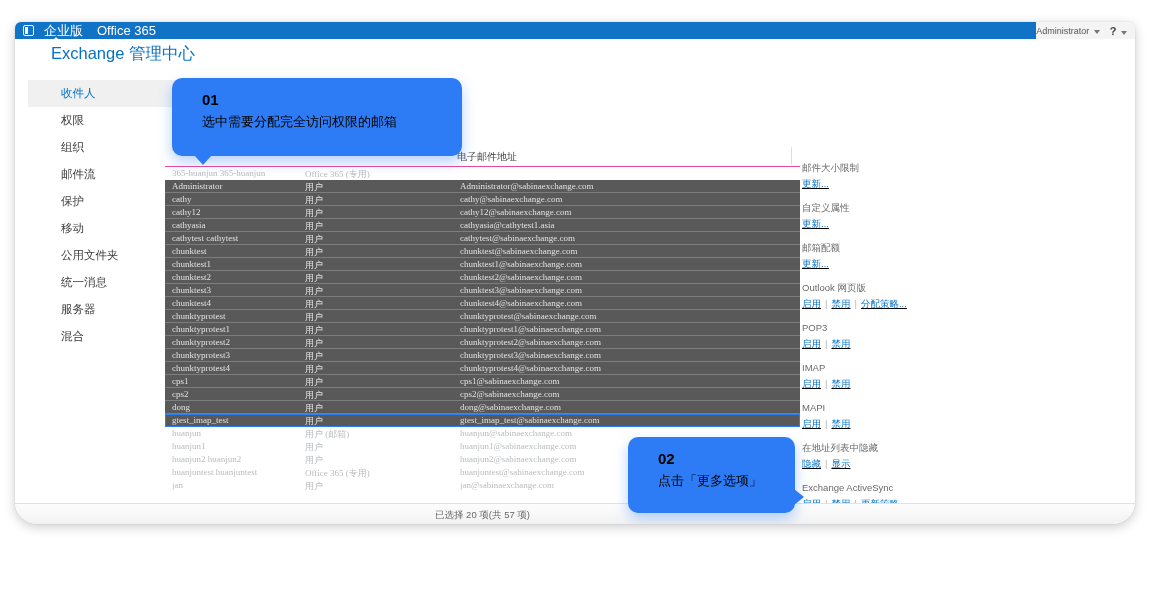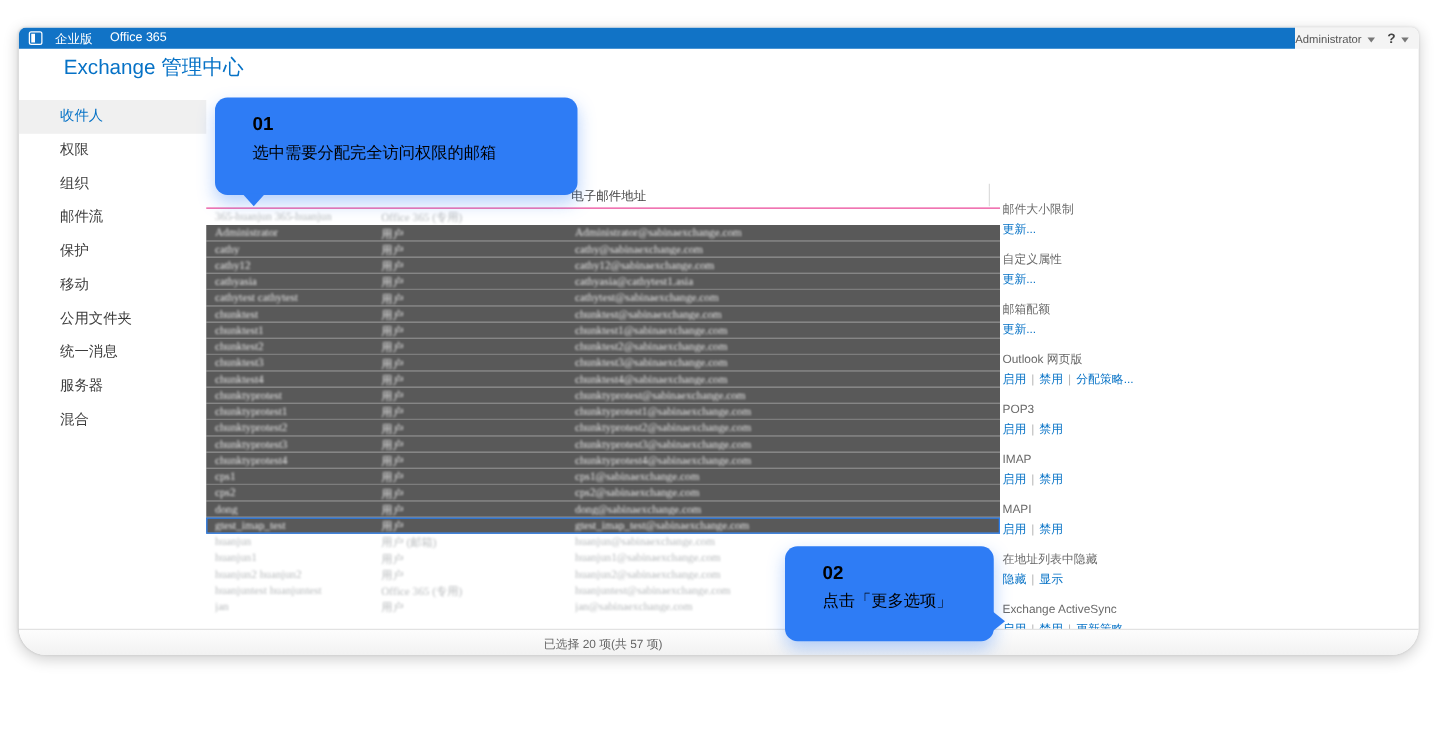--- a/index.html
+++ b/index.html
@@ -4,40 +4,40 @@
 <style>
   * { margin:0; padding:0; box-sizing:border-box; }
   html,body { width:1150px; height:589px; background:#ffffff;
     font-family:"Liberation Sans","DejaVu Sans",sans-serif; }
   .card { position:absolute; left:15px; top:22px; width:1120px; height:502px;
     background:#fff; border-radius:6px 6px 22px 22px;
     box-shadow:0 3px 12px rgba(0,0,0,.20), 0 0 2px rgba(0,0,0,.12); overflow:hidden; }
 
   
   .topbar { position:absolute; left:0; top:0; width:1021px; height:17px;
-    background:#1173c6; display:flex; align-items:center; color:#fff; font-size:10px; }
+    background:#1173c6; display:flex; align-items:center; color:#fff; font-size:13px; }
   .logo { width:11px; height:11px; border:1.5px solid #fff; border-radius:2px;
     margin-left:8px; position:relative; flex:0 0 auto; }
   .logo::before { content:""; position:absolute; left:1px; top:1px; bottom:1px; width:3px; background:#fff; }
   .edition { margin-left:10px; position:relative; }
   .edition::after { content:""; position:absolute; left:9px; top:15px; width:0; height:0;
     border-left:3px solid transparent; border-right:3px solid transparent; border-bottom:3px solid #fff; }
   .product { margin-left:14px; }
   .admin-strip { position:absolute; left:1021px; top:0; width:99px; height:17px;
     background:#f4f4f4; display:flex; align-items:center; justify-content:flex-end;
     font-size:9px; color:#555; padding-right:8px; gap:4px; }
   .caret { width:0; height:0; border-left:3px solid transparent; border-right:3px solid transparent;
     border-top:4px solid #777; display:inline-block; margin-left:2px; }
   .help { font-weight:bold; font-size:11px; color:#444; margin-left:6px; }
 
   
   .title { position:absolute; left:36px; top:21px; font-size:16.5px; color:#0672c6; }
 
   
-  .sidebar { position:absolute; left:0; top:58px; width:150px; }
+  .sidebar { position:absolute; left:13px; top:58px; width:150px; }
   .side-item { height:27px; line-height:27px; padding-left:33px; font-size:11.5px; color:#3c3c3c; cursor:pointer; }
   .side-item.active { background:#f0f0f0; color:#0672c6; }
 
   
   .listpane { position:absolute; left:150px; top:123px; width:635px; }
   .list-header { position:relative; height:22px; border-bottom:1px solid #ec4899; }
   .email-col-header { position:absolute; left:292px; top:5px; font-size:10px; color:#444; }
   .col-sep { position:absolute; right:8px; top:2px; width:1px; height:18px; background:#ddd; }
   .trow { position:relative; height:13px;font-family:Liberation Serif, serif; }
   .cell { position:absolute; top:1px; font-size:9px; white-space:nowrap; filter:blur(.7px); }
@@ -46,21 +46,21 @@
   .c-email { left:295px; width:330px; overflow:hidden; }
   .trow.normal .cell { color:#b9bcbe; }
   .trow.selected, .trow.focused { background:#595959; box-shadow:inset 0 -1px 0 rgba(255,255,255,.22); }
   .trow.selected .cell, .trow.focused .cell { color:rgba(255,255,255,.82); }
   .trow.focused { outline:1px solid #2a7ff0; outline-offset:-1px; }
 
   
   .details { position:absolute; left:787px; top:140px; width:245px; }
   .dgroup { margin-bottom:12px; }
   .dlabel { font-size:9.5px; color:#6a6a6a; line-height:12px; }
-  .dlinks { line-height:12px; margin-top:2px; }
+  .dlinks { line-height:12px; margin-top:2px;text-decoration:underline; }
   .dlink { font-size:9.5px; color:#0672c6; cursor:pointer; }
   .sep { font-size:9.5px; color:#b5b5b5; margin:0 4px; }
 
   
   .statusbar { position:absolute; left:0; right:0; bottom:0; height:21px;
     background:linear-gradient(#fdfdfd,#f2f2f2); border-top:1px solid #e2e2e2; }
   .statusbar span { position:absolute; left:150px; width:635px; text-align:center; top:5px;
     font-size:9.5px; color:#666; }
 
   

